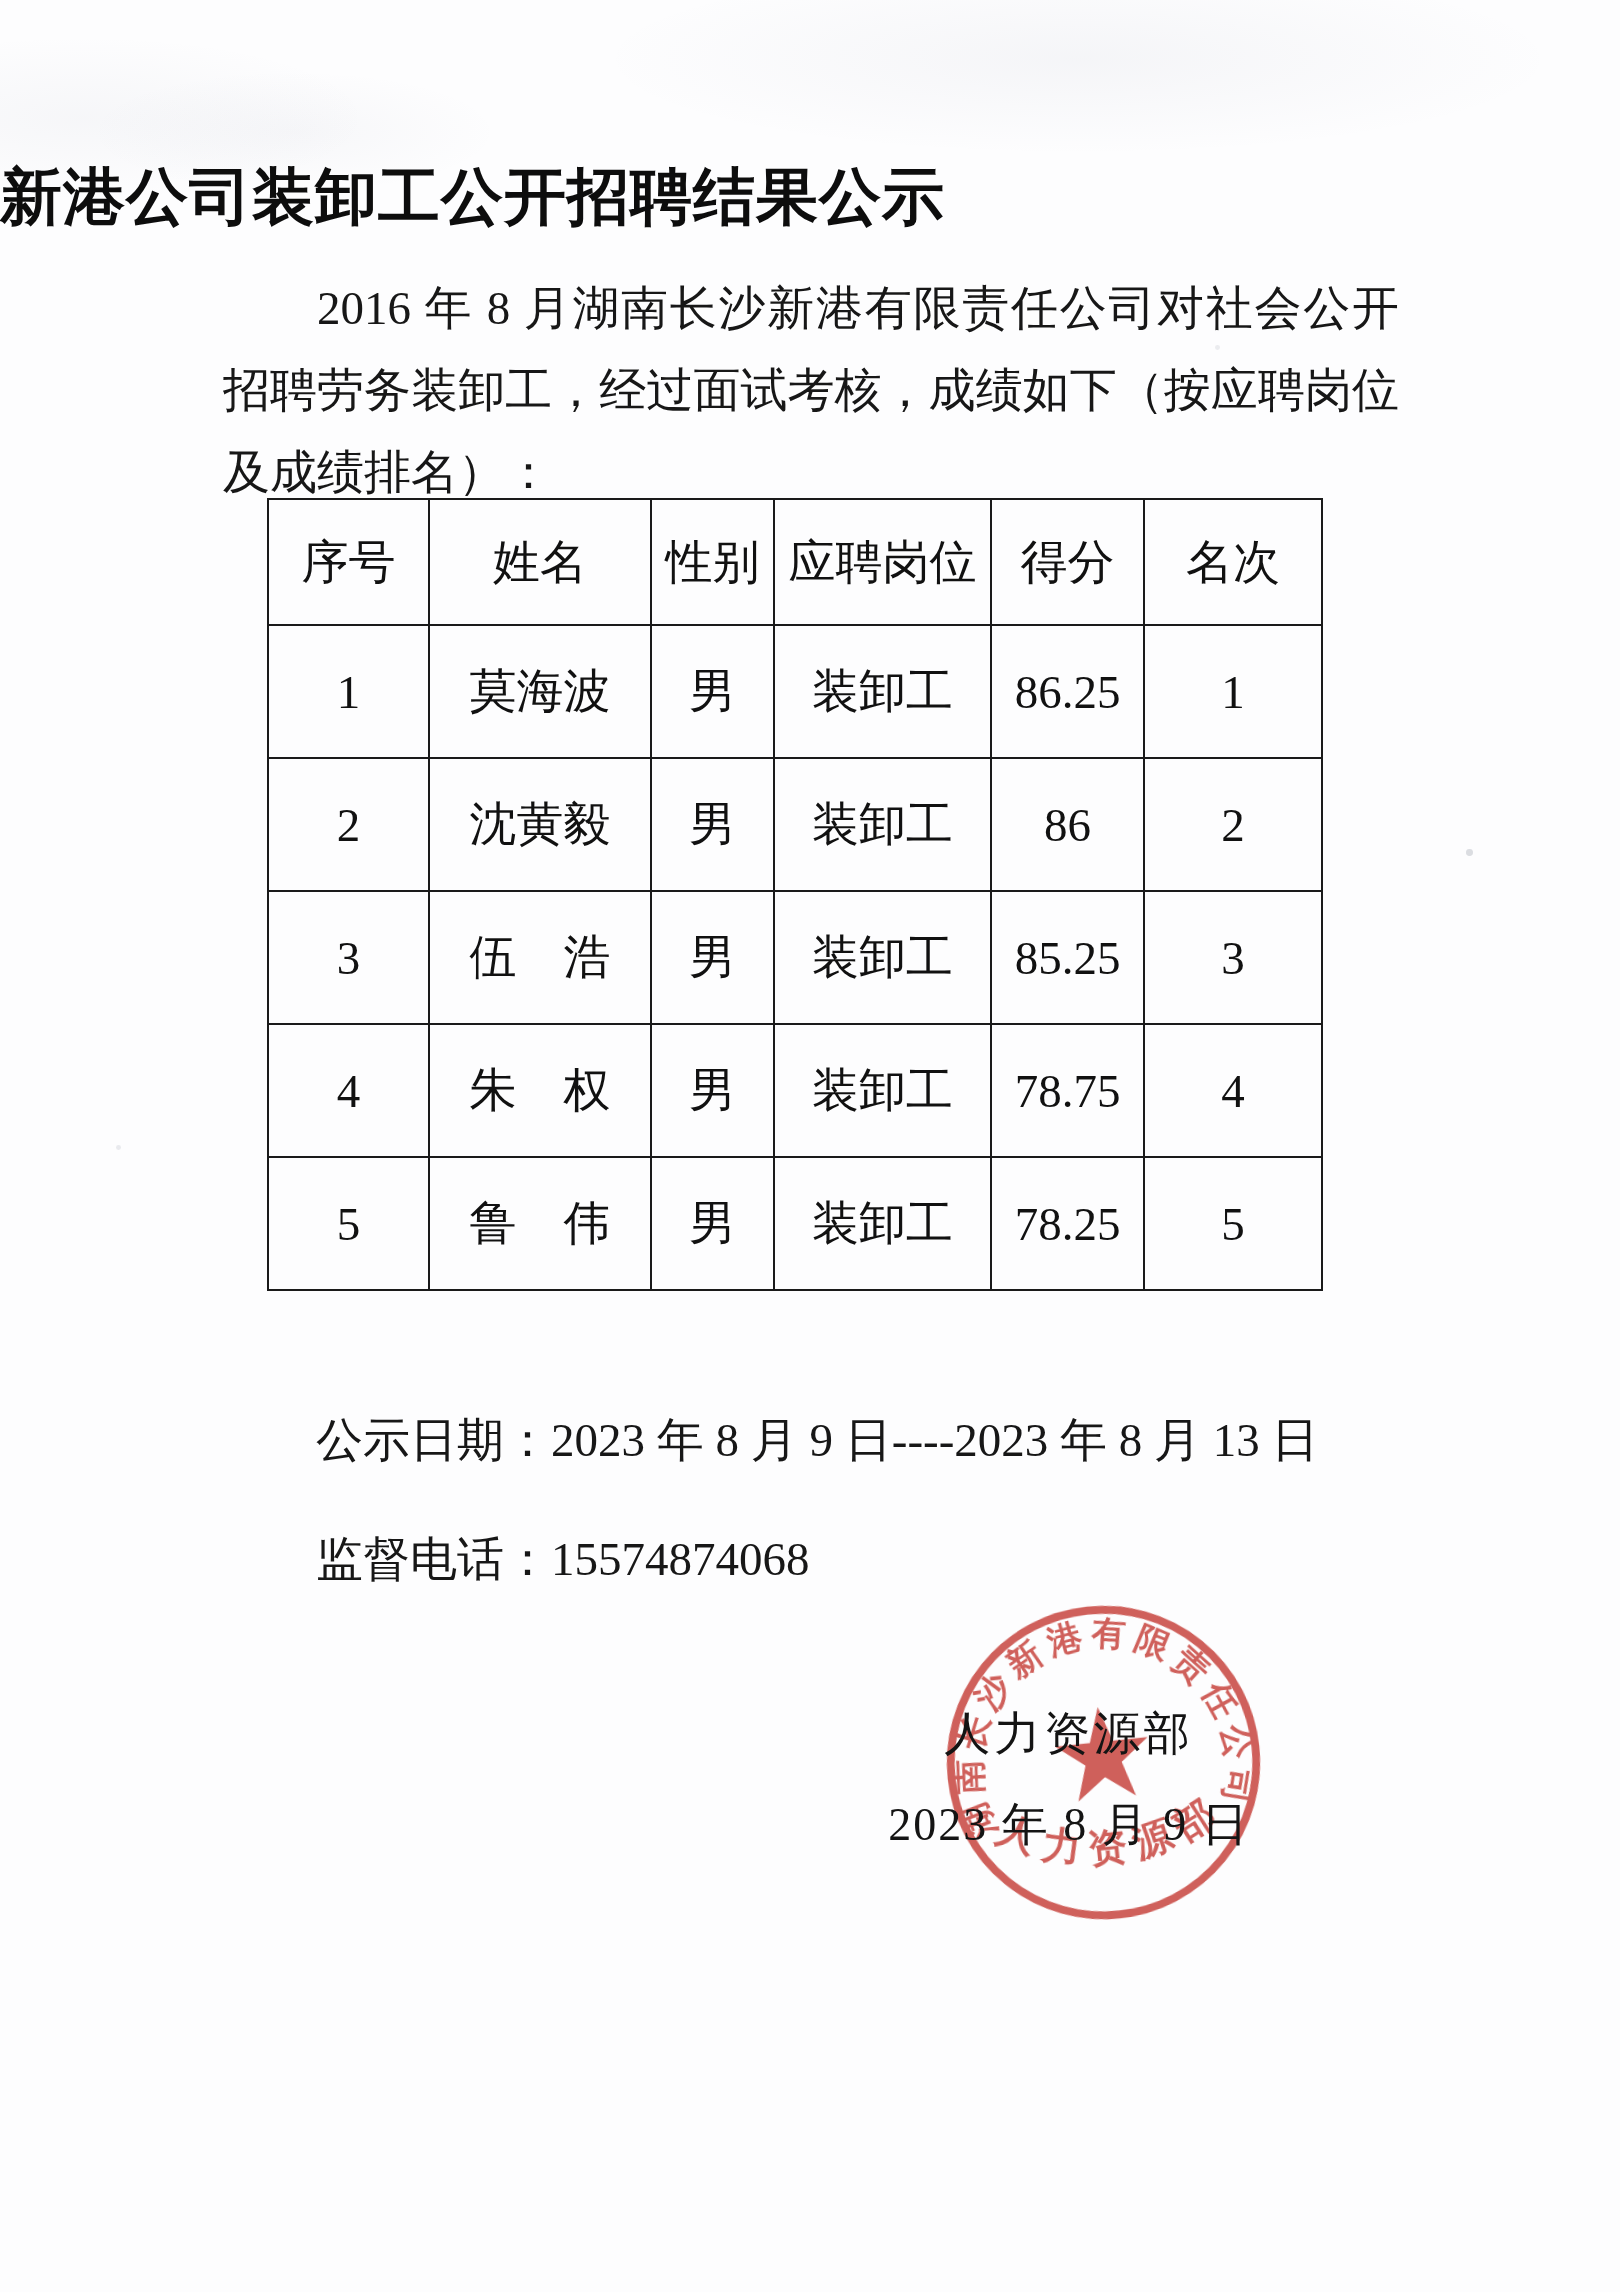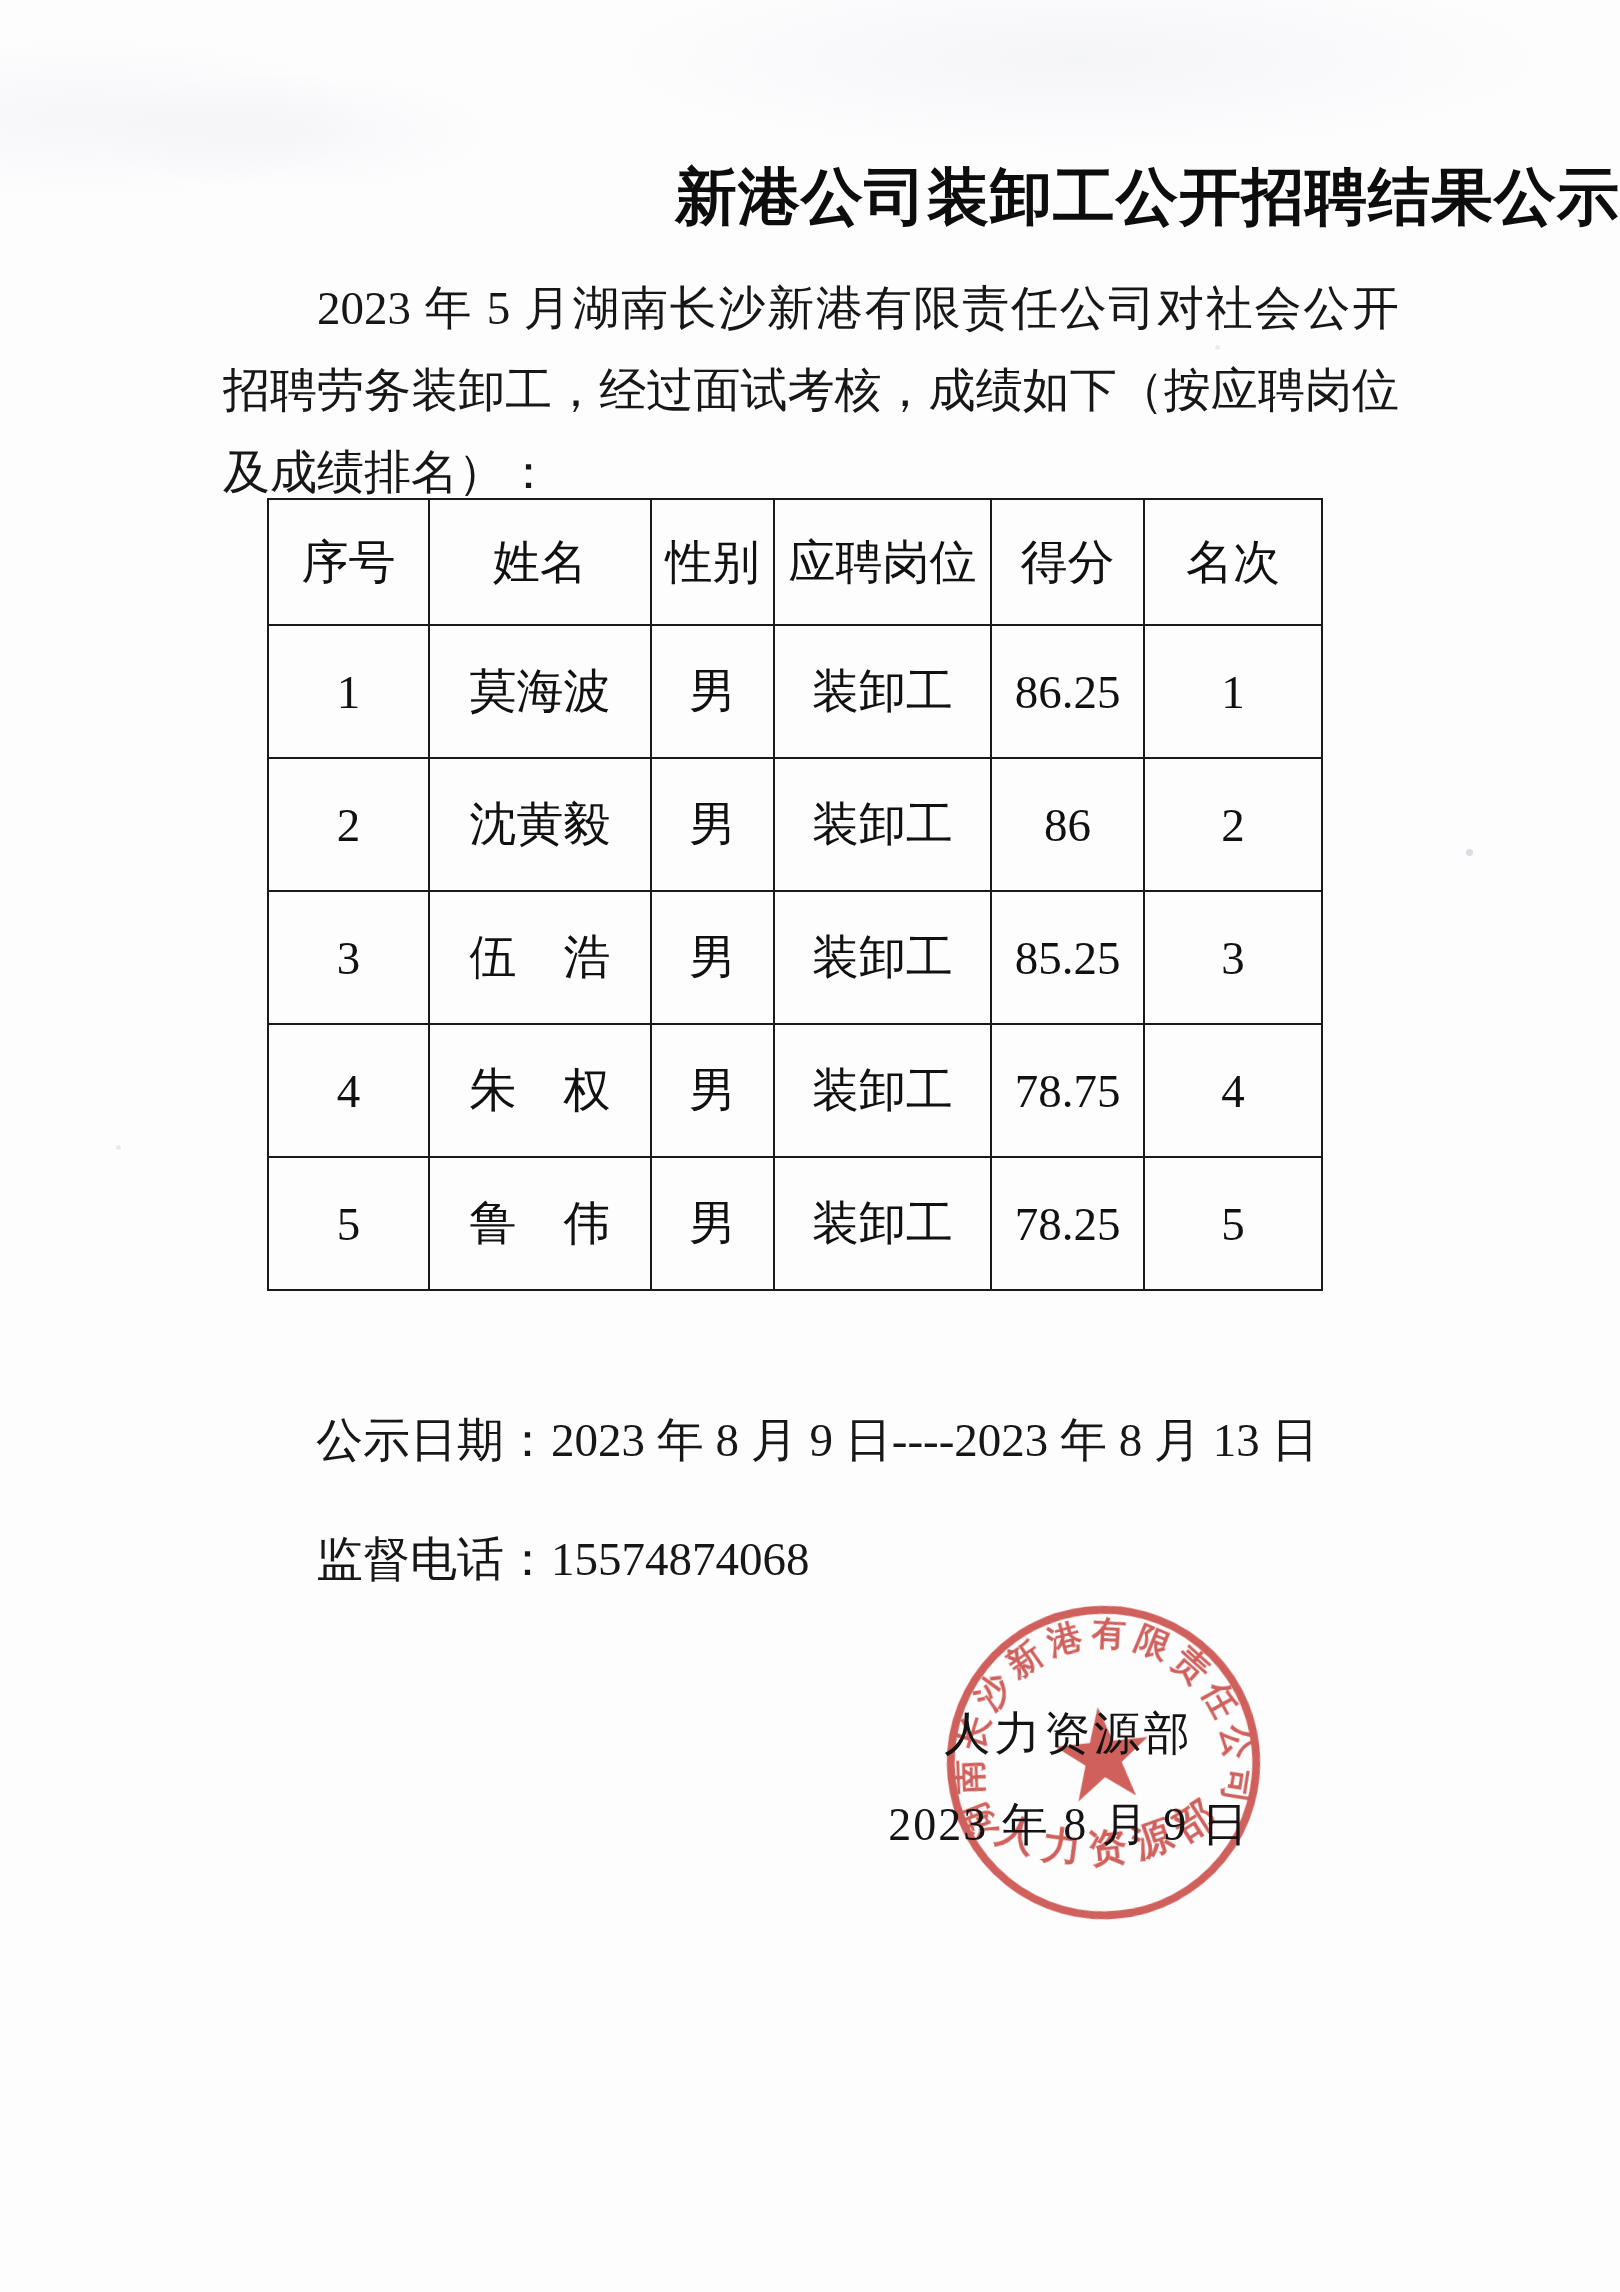--- a/index.html
+++ b/index.html
@@ -17,21 +17,21 @@
     overflow: hidden;
     font-family: "Liberation Serif", "DejaVu Serif", serif;
     color: #141414;
   }
 
   .doc-title {
     position: absolute;
     top: 155px;
     left: 0;
     width: 100%;
-    text-align: right;
+    text-align: left;
     font-size: 62px;
     font-weight: 700;
     letter-spacing: 1px;
     color: #0d0d0d;
     margin: 0;
   }
 
   .para {
     position: absolute;
     left: 223px;
@@ -116,21 +116,21 @@
   .speck-b { left: 116px;  top: 1145px; width: 4.9px; height: 4.9px; opacity: 0.2; }
   .speck-c { left: 1215px; top: 345px;  width: 4.9px; height: 4.9px; opacity: 0.18; }
 </style>
 </head>
 <body>
 
 <div class="page">
 
   <h1 class="doc-title">新港公司装卸工公开招聘结果公示</h1>
 
-  <p class="para para-1">2023 年 5 月湖南长沙新港有限责任公司对社会公开招聘劳务装卸工，经过面试考核，成绩如下（按应聘岗位及成绩排名）：</p>
+  <p class="para para-1">2016 年 8 月湖南长沙新港有限责任公司对社会公开招聘劳务装卸工，经过面试考核，成绩如下（按应聘岗位及成绩排名）：</p>
 
   <table class="results">
     <colgroup>
       <col style="width:161px">
         <col style="width:222px">
         <col style="width:123px">
       <col style="width:217px">
         <col style="width:153px">
         <col style="width:178px">
     </colgroup>

